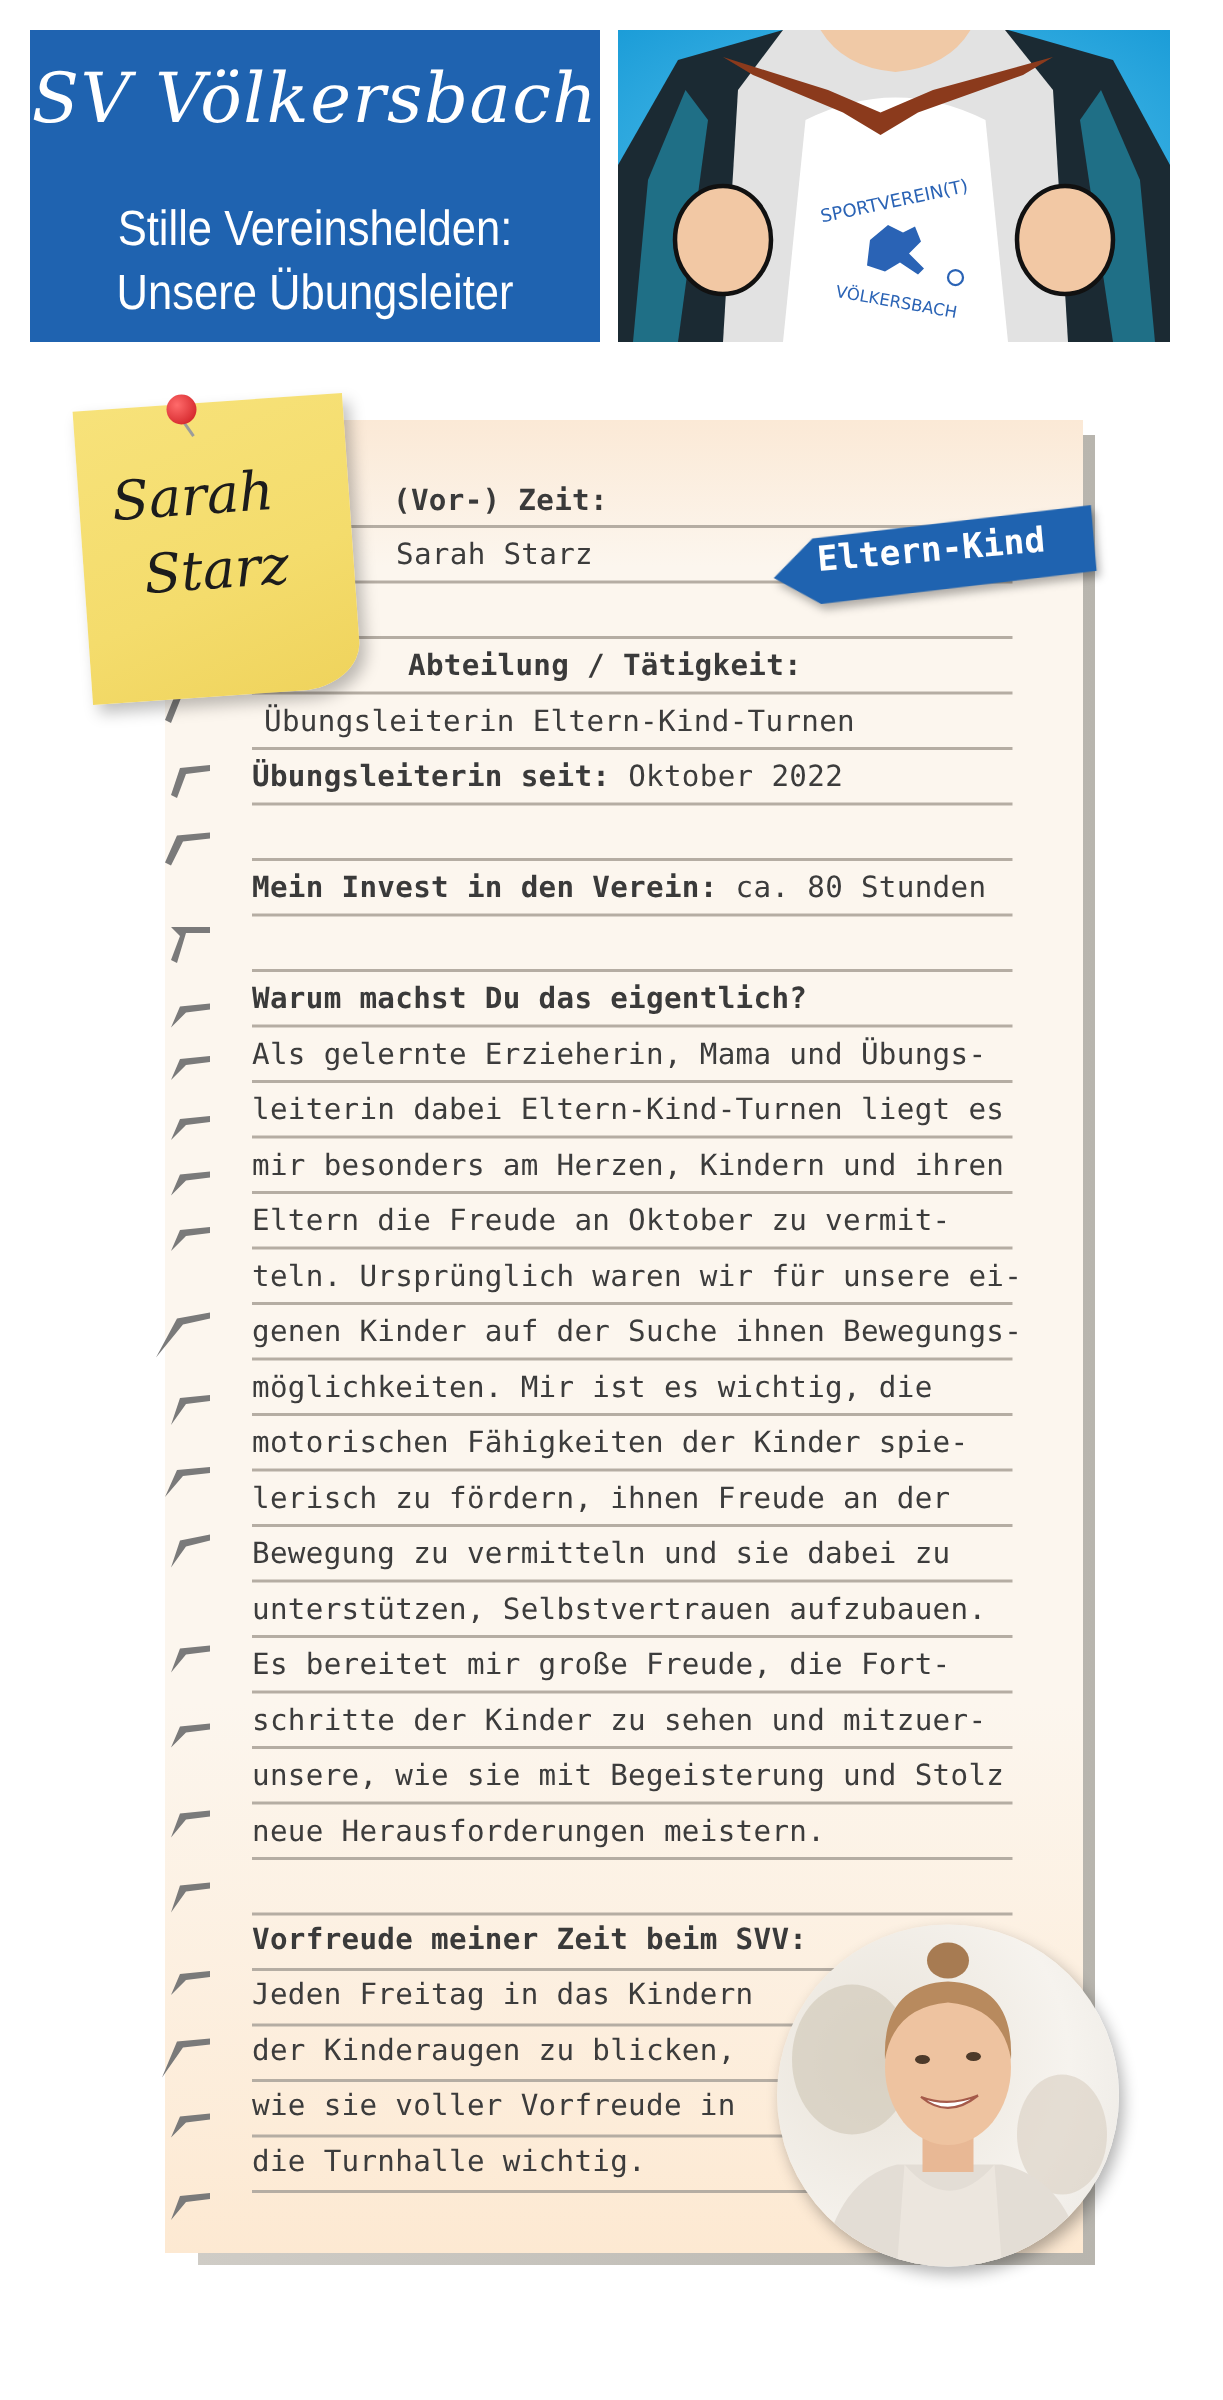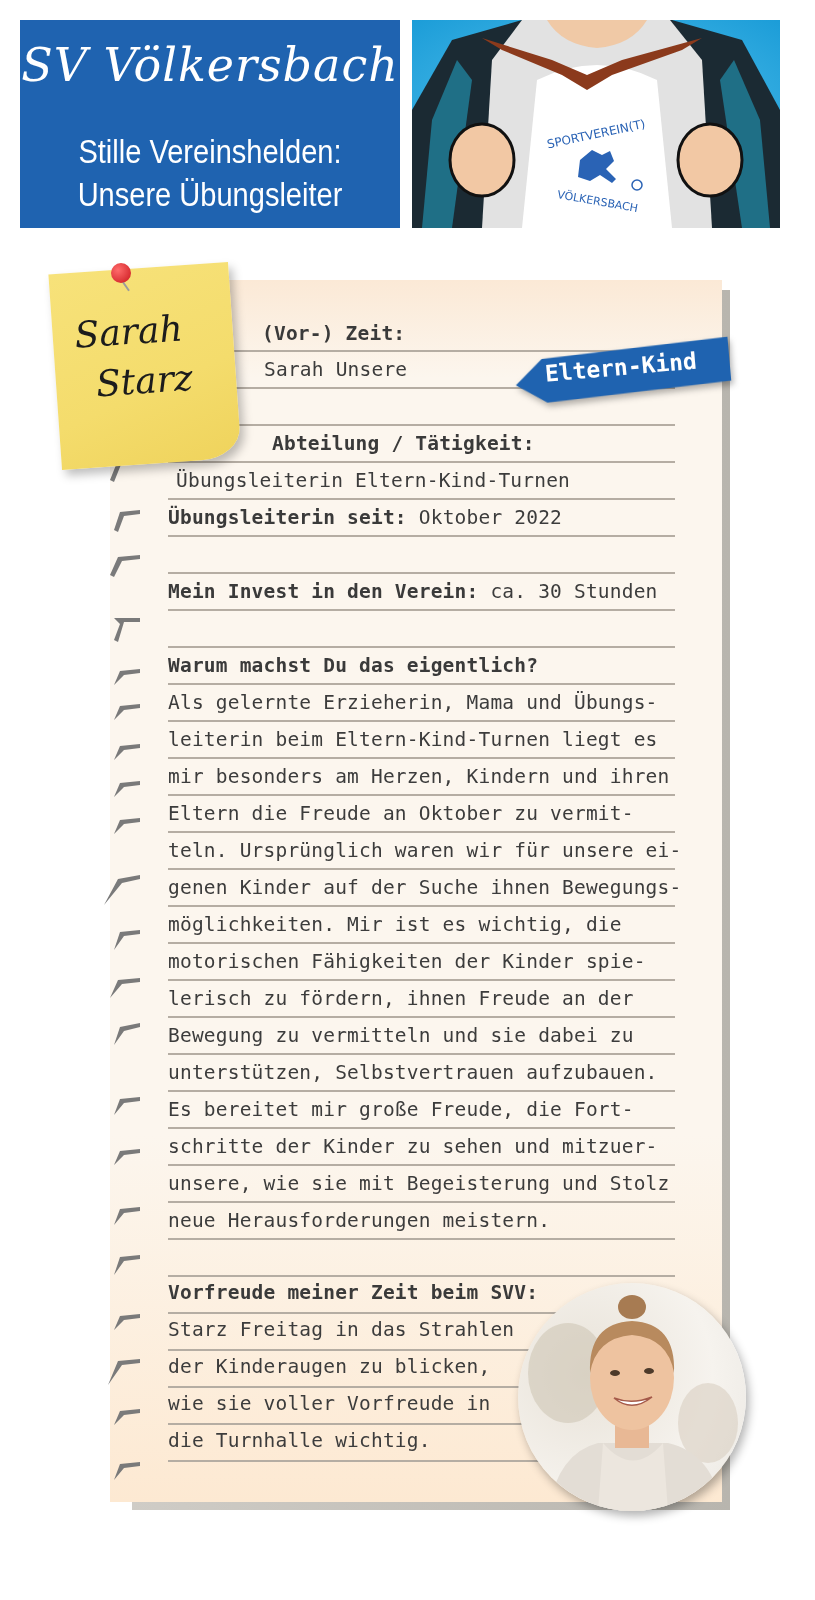--- a/index.html
+++ b/index.html
@@ -128,48 +128,48 @@
     <path d="M14,775 l6,-16 l20,-2 l0,4 l-16,2 z"></path>
     <path d="M14,825 l6,-18 l20,-2 l0,4 l-16,2 z"></path>
     <path d="M14,880 l6,-14 l20,-2 l0,4 l-16,2 z"></path>
     <path d="M8,935 l10,-24 l22,-2 l0,4 l-18,2 z"></path>
     <path d="M14,975 l6,-14 l20,-2 l0,4 l-16,2 z"></path>
     <path d="M14,1030 l6,-16 l20,-2 l0,4 l-16,2 z"></path>
   </g>
 </svg>
 
 <div class="row-text bold" style="left:262px;top:322px">(Vor-) Zeit:</div>
-<div class="row-text" style="left:264px;top:358px">Sarah Unsere</div>
+<div class="row-text" style="left:264px;top:358px">Sarah Starz</div>
 
 <div class="row-text bold" style="left:272px;top:432px">Abteilung / Tätigkeit:</div>
 <div class="row-text" style="left:176px;top:469px">Übungsleiterin Eltern-Kind-Turnen</div>
 
 <div class="row-text" style="top:506px"><span class="bold">Übungsleiterin seit:</span><span> Oktober 2022</span></div>
 
-<div class="row-text" style="top:580px"><span class="bold">Mein Invest in den Verein:</span><span> ca. 30 Stunden</span></div>
+<div class="row-text" style="top:580px"><span class="bold">Mein Invest in den Verein:</span><span> ca. 80 Stunden</span></div>
 
 <div class="row-text bold" style="top:654px">Warum machst Du das eigentlich?</div>
 <div class="row-text" style="top:691px">Als gelernte Erzieherin, Mama und Übungs-</div>
-<div class="row-text" style="top:728px">leiterin beim Eltern-Kind-Turnen liegt es</div>
+<div class="row-text" style="top:728px">leiterin dabei Eltern-Kind-Turnen liegt es</div>
 <div class="row-text" style="top:765px">mir besonders am Herzen, Kindern und ihren</div>
 <div class="row-text" style="top:802px">Eltern die Freude an Oktober zu vermit-</div>
 <div class="row-text" style="top:839px">teln. Ursprünglich waren wir für unsere ei-</div>
 <div class="row-text" style="top:876px">genen Kinder auf der Suche ihnen Bewegungs-</div>
 <div class="row-text" style="top:913px">möglichkeiten. Mir ist es wichtig, die</div>
 <div class="row-text" style="top:950px">motorischen Fähigkeiten der Kinder spie-</div>
 <div class="row-text" style="top:987px">lerisch zu fördern, ihnen Freude an der</div>
 <div class="row-text" style="top:1024px">Bewegung zu vermitteln und sie dabei zu</div>
 <div class="row-text" style="top:1061px">unterstützen, Selbstvertrauen aufzubauen.</div>
 <div class="row-text" style="top:1098px">Es bereitet mir große Freude, die Fort-</div>
 <div class="row-text" style="top:1135px">schritte der Kinder zu sehen und mitzuer-</div>
 <div class="row-text" style="top:1172px">unsere, wie sie mit Begeisterung und Stolz</div>
 <div class="row-text" style="top:1209px">neue Herausforderungen meistern.</div>
 
 <div class="row-text bold" style="top:1281px">Vorfreude meiner Zeit beim SVV:</div>
-<div class="row-text" style="top:1318px">Starz Freitag in das Strahlen</div>
+<div class="row-text" style="top:1318px">Jeden Freitag in das Kindern</div>
 <div class="row-text" style="top:1355px">der Kinderaugen zu blicken,</div>
 <div class="row-text" style="top:1392px">wie sie voller Vorfreude in</div>
 <div class="row-text" style="top:1429px">die Turnhalle wichtig.</div>
 
 <div class="sticky">
   <div class="sticky-name">
     <span>Sarah</span>
     <span style="padding-left:18px">Starz</span>
   </div>
 </div>

